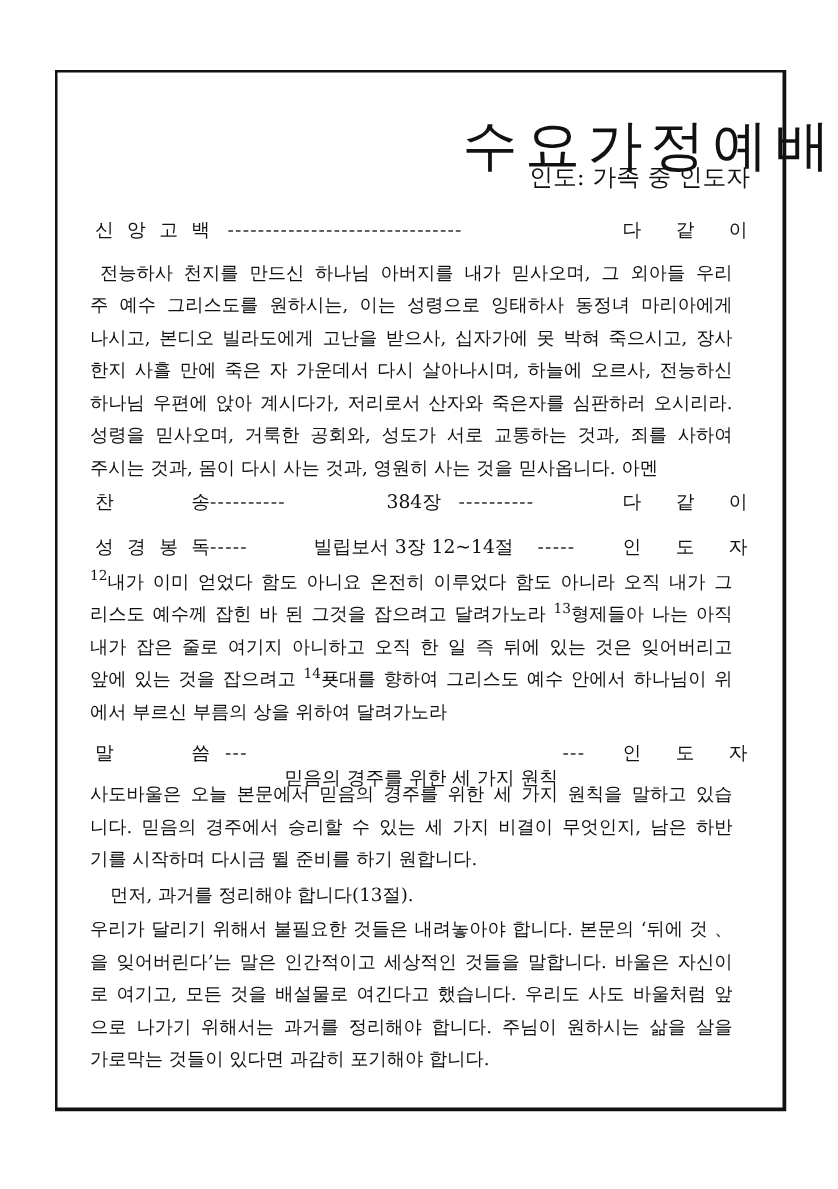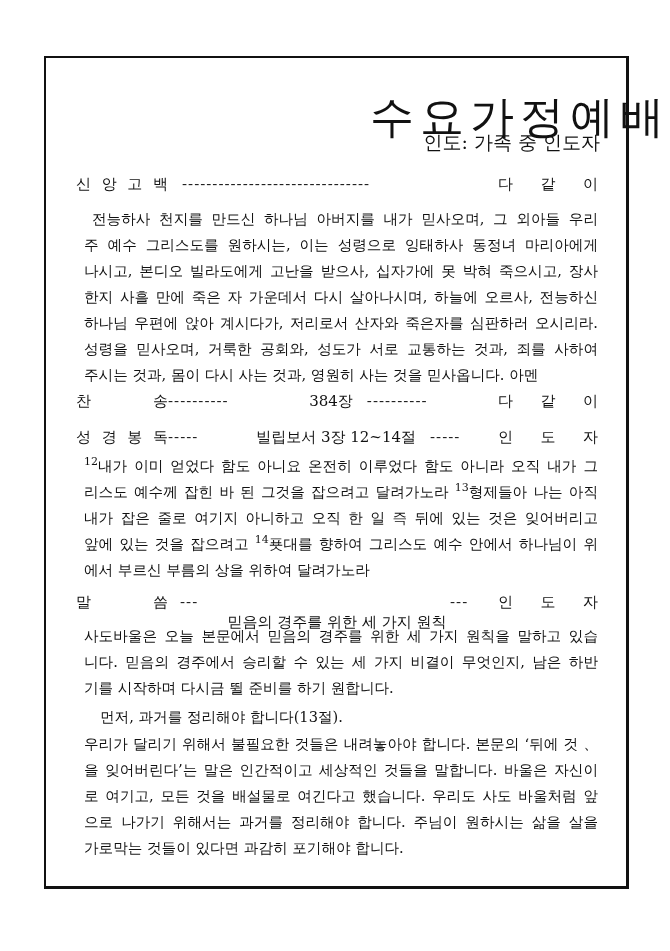--- a/index.html
+++ b/index.html
@@ -8,21 +8,21 @@
   .frame { position: absolute; left: 44px; top: 56px; width: 580px; height: 828px;
            border: 2px solid #111111; border-right-width: 3px; border-bottom-width: 3px; box-sizing: content-box; }
   .title { position: absolute; left: 0; right: 0; top: 63px; text-align: right;
            font-size: 44px; letter-spacing: 6px; line-height: 50px; font-weight: normal; }
   .leader { position: absolute; right: 70px; top: 132px; font-size: 19px; line-height: 20px; }
   .row { position: absolute; left: 76px; width: 522px; height: 24px; font-size: 15px; line-height: 24px;
          display: flex; align-items: center; white-space: nowrap; }
   .row .dash { flex: 1; overflow: hidden; letter-spacing: 1px; color: #222; }
   .row .center { padding: 0 14px; }
   .spaced { display: inline-flex; justify-content: space-between; }
-  .para { position: absolute; left: 84px; width: 514px; font-size: 14.6px; line-height: 26px;
+  .para { position: absolute; left: 72px; width: 514px; font-size: 14.6px; line-height: 26px;
           text-align: justify; text-align-last: left; word-break: keep-all; }
   .para .ln { display: block; white-space: nowrap; text-align: justify; text-align-last: justify; }
   .para .ln.last { text-align-last: left; }
   sup { font-size: 11px; vertical-align: 6px; line-height: 0; }
 </style>
 </head>
 <body>
 
 <div class="frame"></div>
 
@@ -70,21 +70,21 @@
 </div>
 
 <div class="row" style="top:425px;">
   <span class="spaced" style="width:92px;">
     <span>성</span>
     <span>경</span>
     <span>봉</span>
     <span>독</span>
   </span>
   <span class="dash" style="flex:0 0 64px;">-----</span>
-  <span class="center" style="flex:1;text-align:right;">빌립보서 3장 12~14절</span>
+  <span class="center" style="flex:1;text-align:center;">빌립보서 3장 12~14절</span>
   <span class="dash" style="flex:0 0 64px;">-----</span>
   <span class="spaced" style="width:100px;padding-left:4px;">
     <span>인</span>
     <span>도</span>
     <span>자</span>
   </span>
 </div>
 
 <div class="para" id="scripture-text" style="top:453px;">
     <span class="ln"><sup>12</sup>내가 이미 얻었다 함도 아니요 온전히 이루었다 함도 아니라 오직 내가 그</span>

